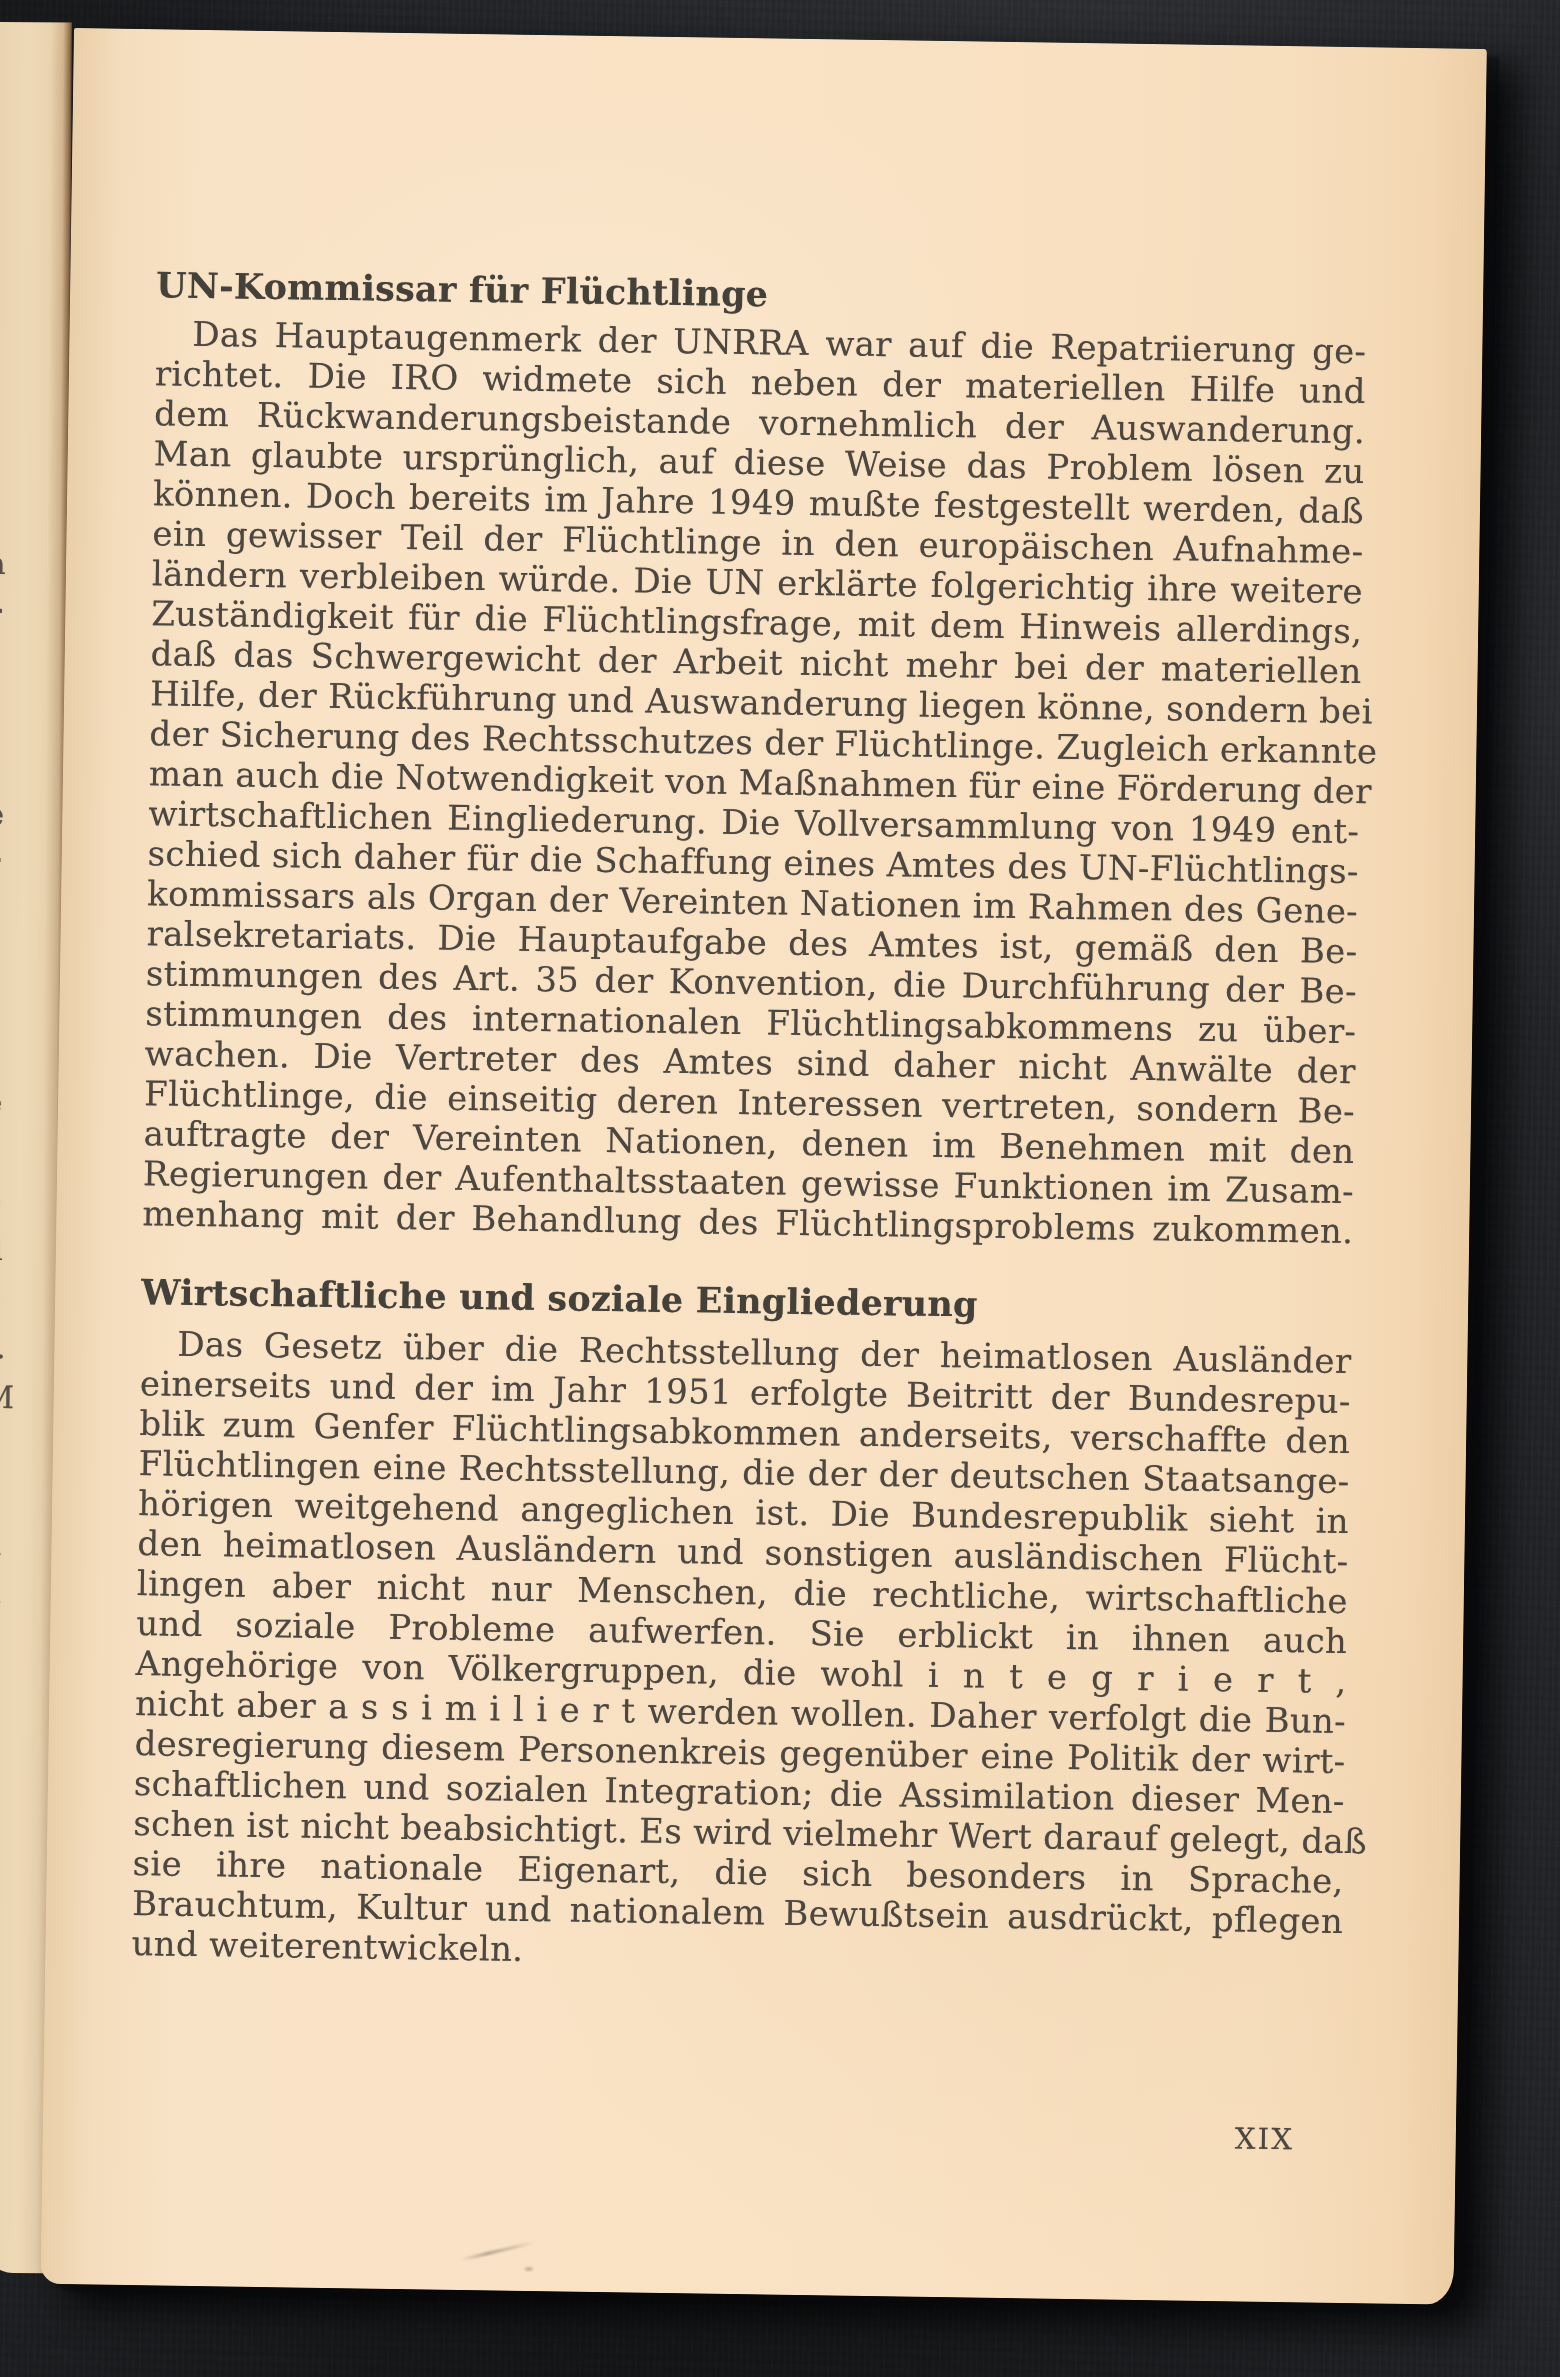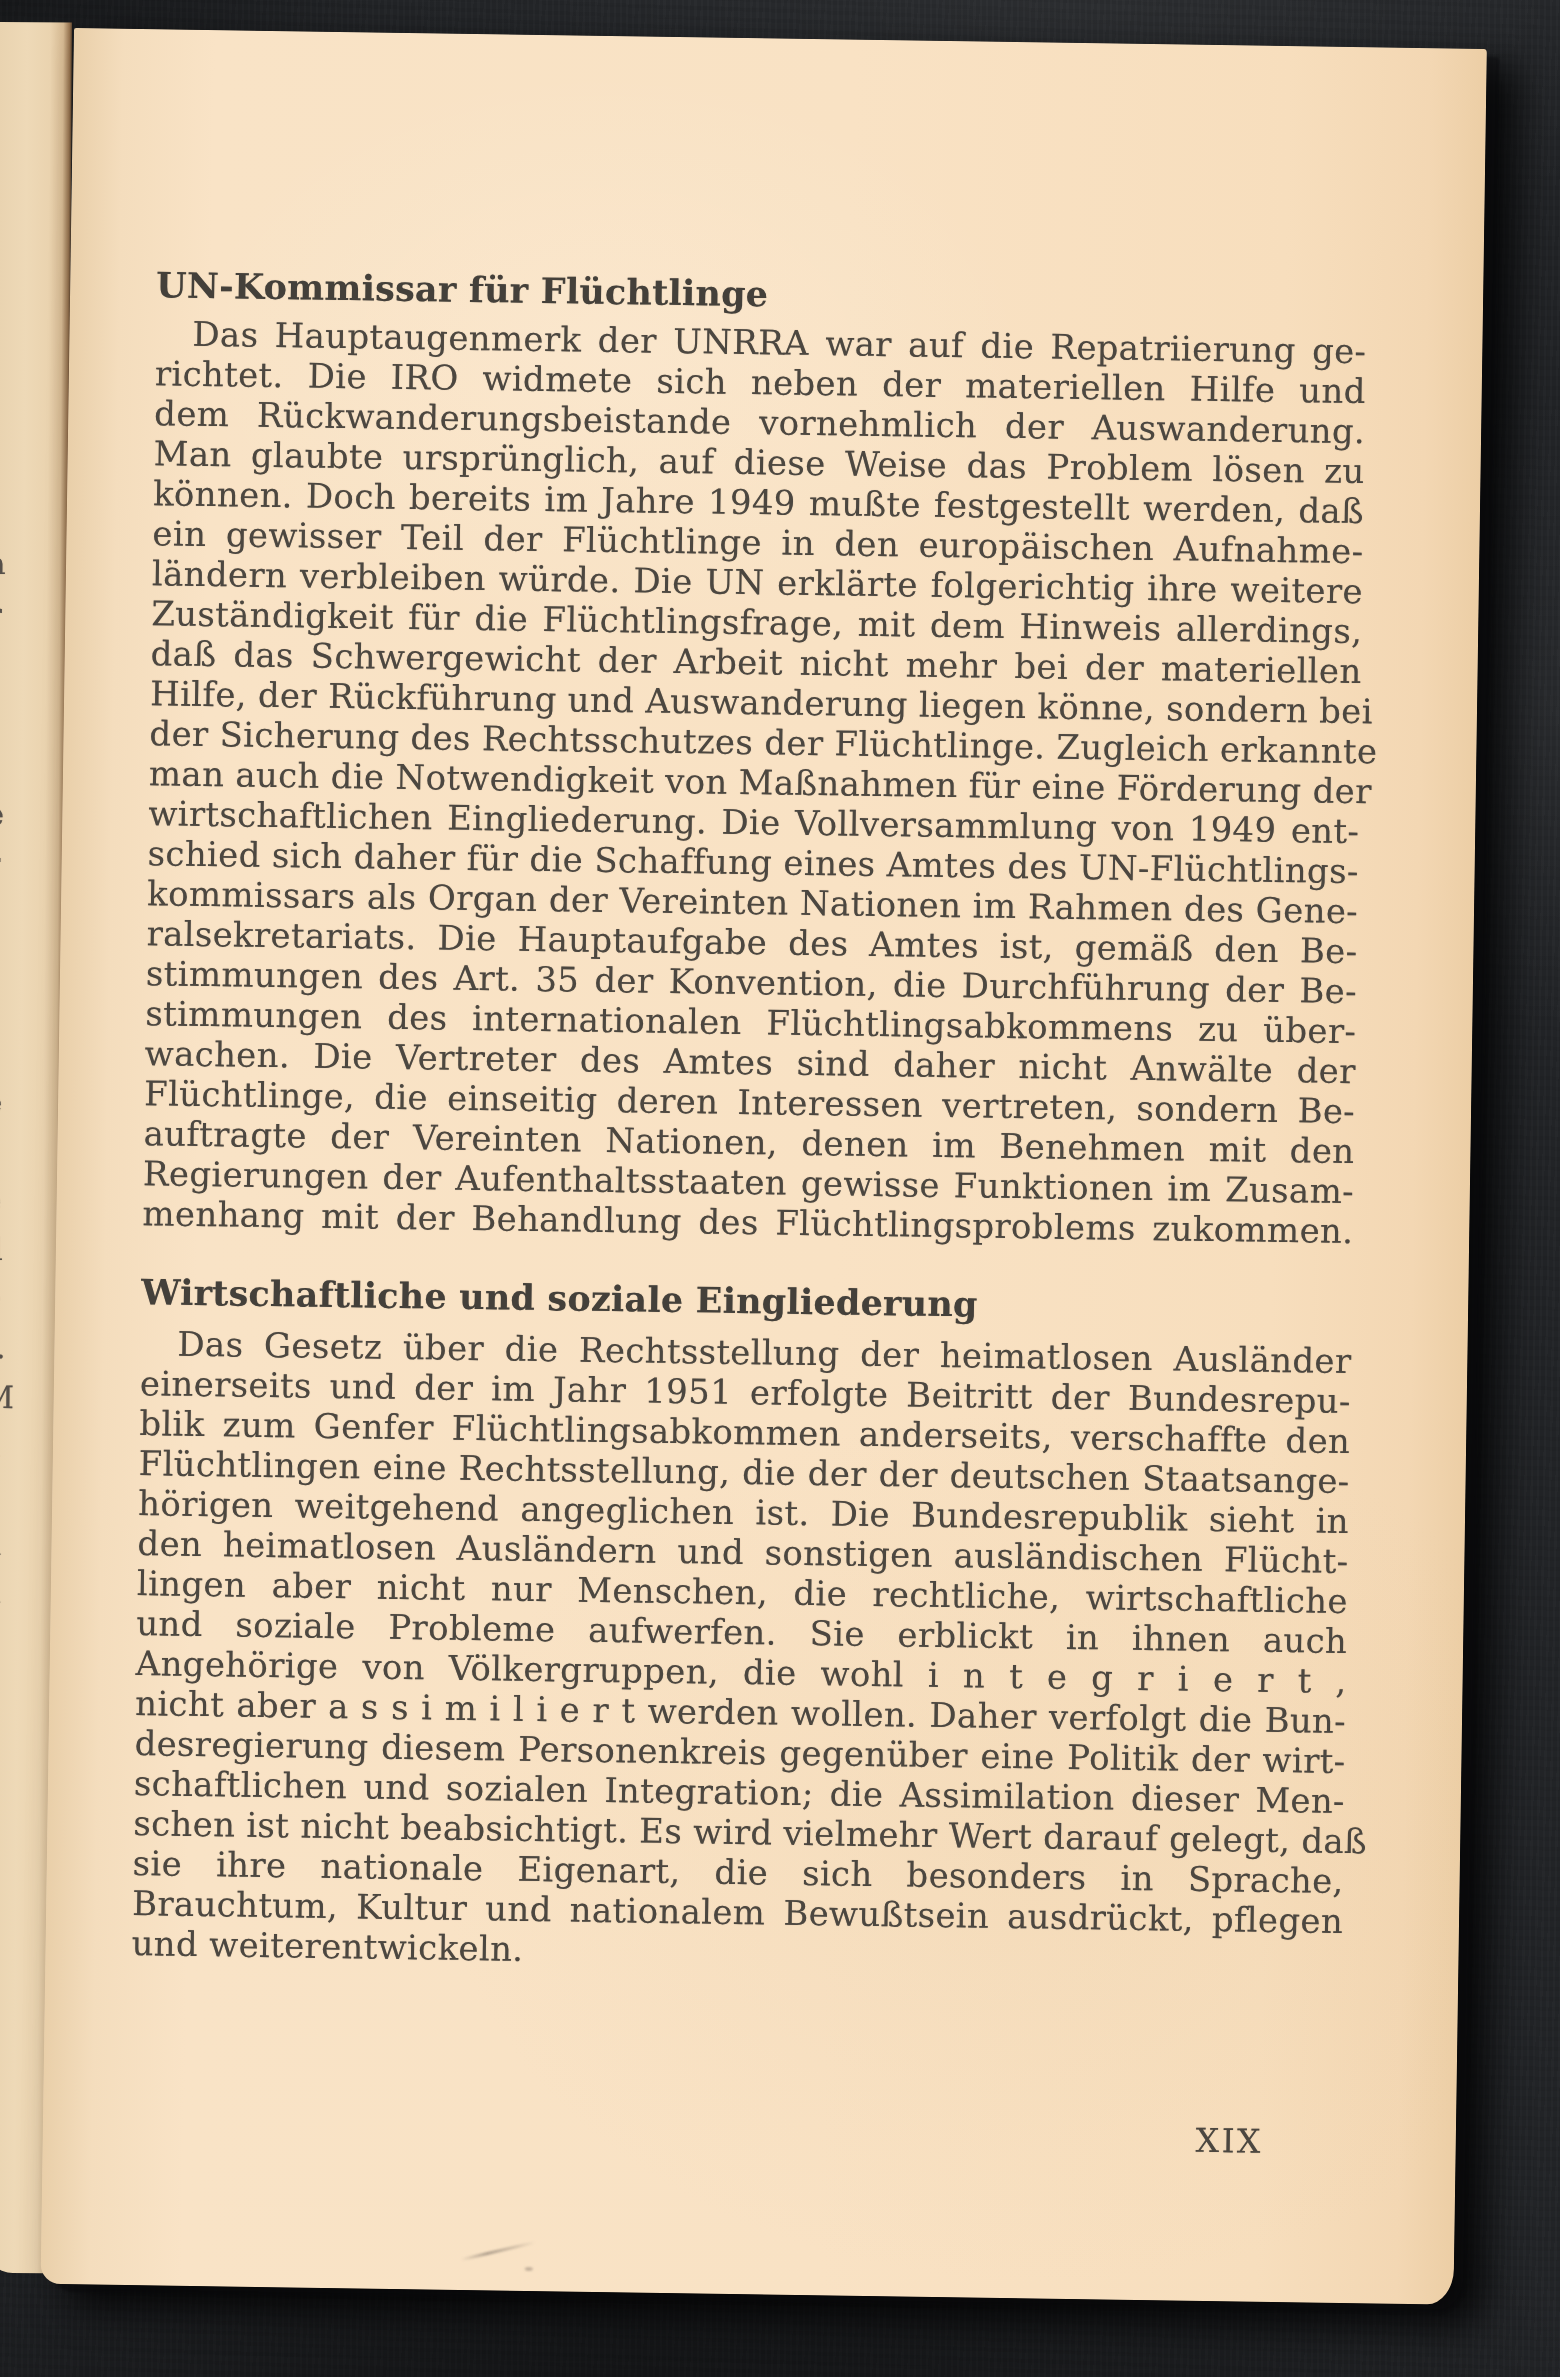--- a/index.html
+++ b/index.html
@@ -55,22 +55,22 @@
   .heading.second{margin-top:41px;margin-bottom:12.5px;}
   .para .line{
     text-align:justify;
     -moz-text-align-last:justify;
     text-align-last:justify;
     height:40px;white-space:nowrap;
   }
   .para .line.indent{padding-left:37px;}
   .para .line.flush{text-align-last:left;}
   .page-number{
-    position:absolute;left:1153px;top:2076px;
-    font-size:33px;color:#4c4740;letter-spacing:2.3px;
+    position:absolute;left:1192px;top:2076px;
+    font-size:29px;color:#4c4740;letter-spacing:2.3px;
     text-shadow:0 0 0.8px rgba(74,67,58,0.5);
   }
   .pencil-mark{
     position:absolute;left:419px;top:2215px;width:76px;height:3.1px;
     background:linear-gradient(to right, rgba(120,108,96,0), rgba(115,104,94,0.55) 35%, rgba(115,104,94,0.25) 75%, rgba(120,108,96,0));
     transform:rotate(-14deg);
     filter:blur(0.8px);
   }
   .pencil-dot{
     position:absolute;left:484px;top:2232px;width:7.8px;height:3.9px;border-radius:50%;

